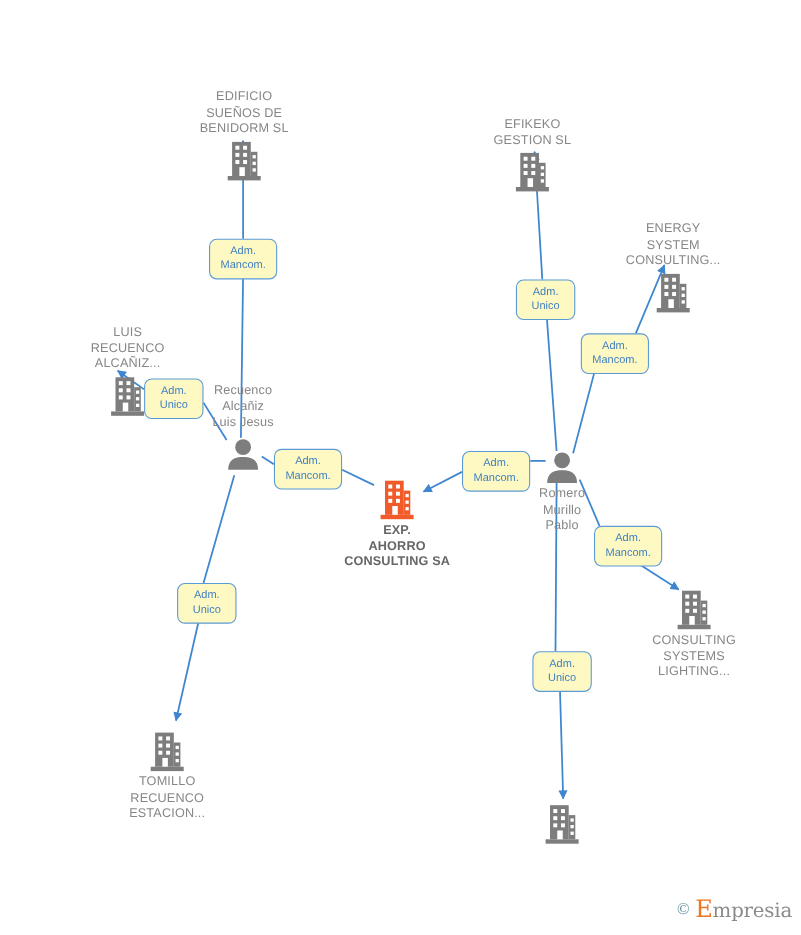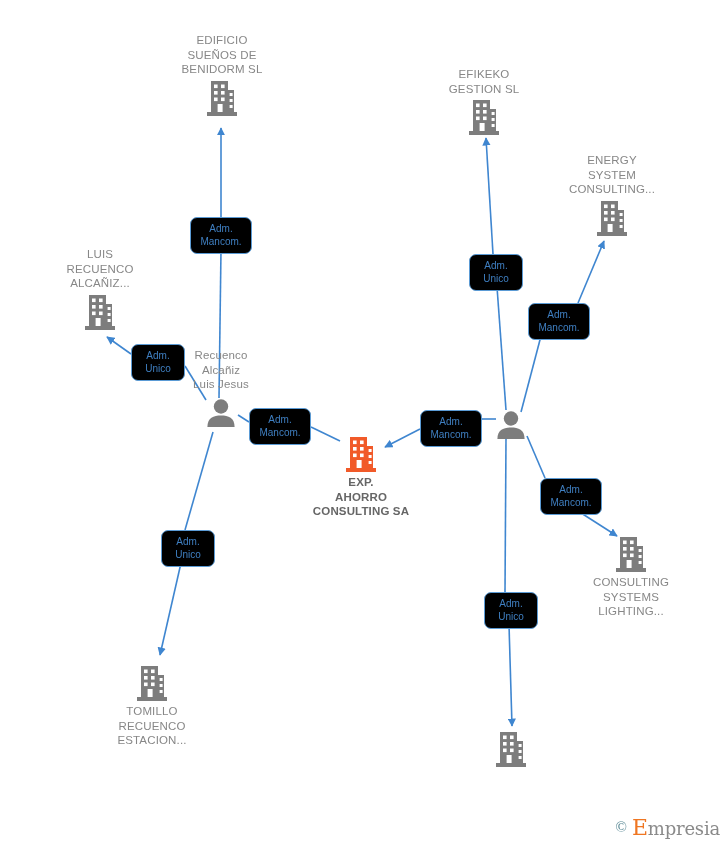--- a/index.html
+++ b/index.html
@@ -42,37 +42,37 @@
   .node .icon-wrap svg { display: inline-block; }
 
   .node .label {
     display: block;
     font-size: 11.5px;
     line-height: 14.6px;
     color: #878787;
     letter-spacing: 0.15px;
     white-space: pre-line;
   }
-  .node.company .label { text-transform: none; }
+  .node.company .label { text-transform: none; margin-top: 48px; }
   .node.focus .label {
     color: #666666;
     font-weight: bold;
   }
   .node.person .label {
     color: #878787;
     font-size: 11.5px;
   }
   .node .label.above { margin-bottom: 2px; }
   .node .label.below { margin-top: 2px; }
 
   
   .badge {
     position: absolute;
     box-sizing: border-box;
-    background: #000000;
+    background: #fef9c3;
     border: 1.4px solid #5b9bd5;
     border-radius: 7px;
     color: #3f7fc1;
     font-size: 10px;
     line-height: 13px;
     text-align: center;
     padding: 4px 5px 5px 5px;
     white-space: pre-line;
     z-index: 5;
   }
@@ -204,21 +204,21 @@
         <rect x="9" y="18.5" width="3.6" height="3.6" fill="#ffffff"></rect>
         <rect x="16" y="18.5" width="3.6" height="3.6" fill="#ffffff"></rect>
         <rect x="24.6" y="14" width="3" height="3" fill="#ffffff"></rect>
         <rect x="24.6" y="20" width="3" height="3" fill="#ffffff"></rect>
         <rect x="24.6" y="26" width="3" height="3" fill="#ffffff"></rect>
         <rect x="12.6" y="25" width="5" height="8" fill="#ffffff"></rect>
       </svg>
     </span>
   </div>
 
-  <div class="node company" style="left:484px; top:67px;">
+  <div class="node company" style="left:484px; top:58px;">
     <span class="label above">EFIKEKO
 GESTION  SL</span>
     <span class="icon-wrap">
       <svg width="34" height="38" viewBox="0 0 34 38" aria-hidden="true">
         <rect x="6" y="2" width="17" height="31" fill="#7d7d7d"></rect>
         <rect x="23" y="11" width="6" height="22" fill="#7d7d7d"></rect>
         <rect x="2" y="33" width="30" height="4" fill="#7d7d7d"></rect>
         <rect x="9" y="5.5" width="3.6" height="3.6" fill="#ffffff"></rect>
         <rect x="16" y="5.5" width="3.6" height="3.6" fill="#ffffff"></rect>
         <rect x="9" y="12" width="3.6" height="3.6" fill="#ffffff"></rect>
@@ -249,21 +249,21 @@
         <rect x="9" y="18.5" width="3.6" height="3.6" fill="#ffffff"></rect>
         <rect x="16" y="18.5" width="3.6" height="3.6" fill="#ffffff"></rect>
         <rect x="24.6" y="14" width="3" height="3" fill="#ffffff"></rect>
         <rect x="24.6" y="20" width="3" height="3" fill="#ffffff"></rect>
         <rect x="24.6" y="26" width="3" height="3" fill="#ffffff"></rect>
         <rect x="12.6" y="25" width="5" height="8" fill="#ffffff"></rect>
       </svg>
     </span>
   </div>
 
-  <div class="node company" style="left:100px; top:247px;">
+  <div class="node company" style="left:116px; top:247px;">
     <span class="label above">LUIS
 RECUENCO
 ALCAÑIZ...</span>
     <span class="icon-wrap">
       <svg width="34" height="38" viewBox="0 0 34 38" aria-hidden="true">
         <rect x="6" y="2" width="17" height="31" fill="#7d7d7d"></rect>
         <rect x="23" y="11" width="6" height="22" fill="#7d7d7d"></rect>
         <rect x="2" y="33" width="30" height="4" fill="#7d7d7d"></rect>
         <rect x="9" y="5.5" width="3.6" height="3.6" fill="#ffffff"></rect>
         <rect x="16" y="5.5" width="3.6" height="3.6" fill="#ffffff"></rect>
@@ -314,20 +314,23 @@
 CONSULTING SA</span>
   </div>
 
   <div class="node person" style="left:511px; top:410px;">
     <span class="icon-wrap">
       <svg width="34" height="30" viewBox="0 0 34 30" aria-hidden="true">
         <circle cx="17" cy="8.5" r="7.2" fill="#7d7d7d"></circle>
         <path d="M 3.4 29 C 3.4 19.6 9.6 17.4 17 17.4 C 24.4 17.4 30.6 19.6 30.6 29 Z" fill="#7d7d7d"></path>
       </svg>
     </span>
+    <span class="label below">Romero
+Murillo
+Pablo</span>
   </div>
 
   <div class="node company" style="left:631px; top:535px;">
     <span class="icon-wrap">
       <svg width="34" height="38" viewBox="0 0 34 38" aria-hidden="true">
         <rect x="6" y="2" width="17" height="31" fill="#7d7d7d"></rect>
         <rect x="23" y="11" width="6" height="22" fill="#7d7d7d"></rect>
         <rect x="2" y="33" width="30" height="4" fill="#7d7d7d"></rect>
         <rect x="9" y="5.5" width="3.6" height="3.6" fill="#ffffff"></rect>
         <rect x="16" y="5.5" width="3.6" height="3.6" fill="#ffffff"></rect>

